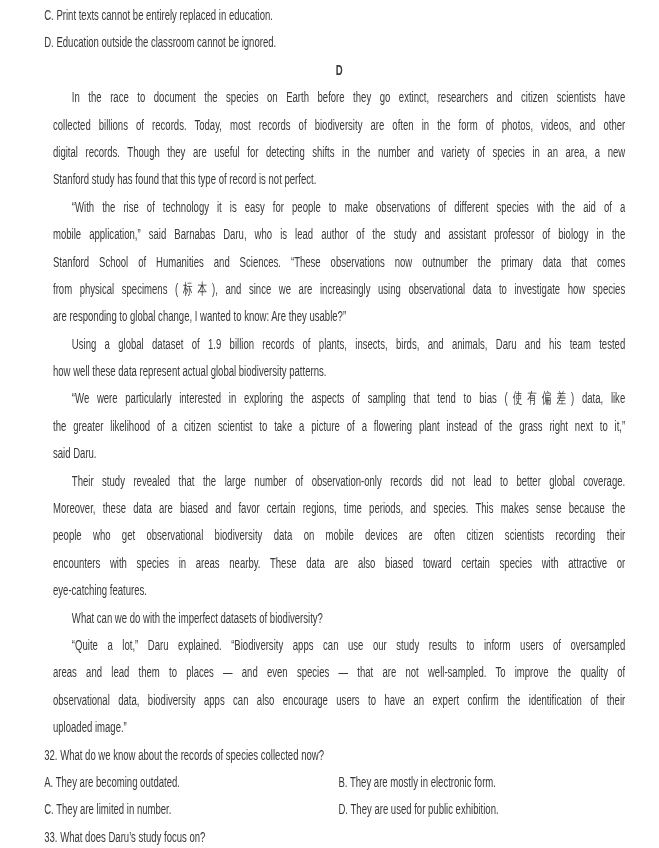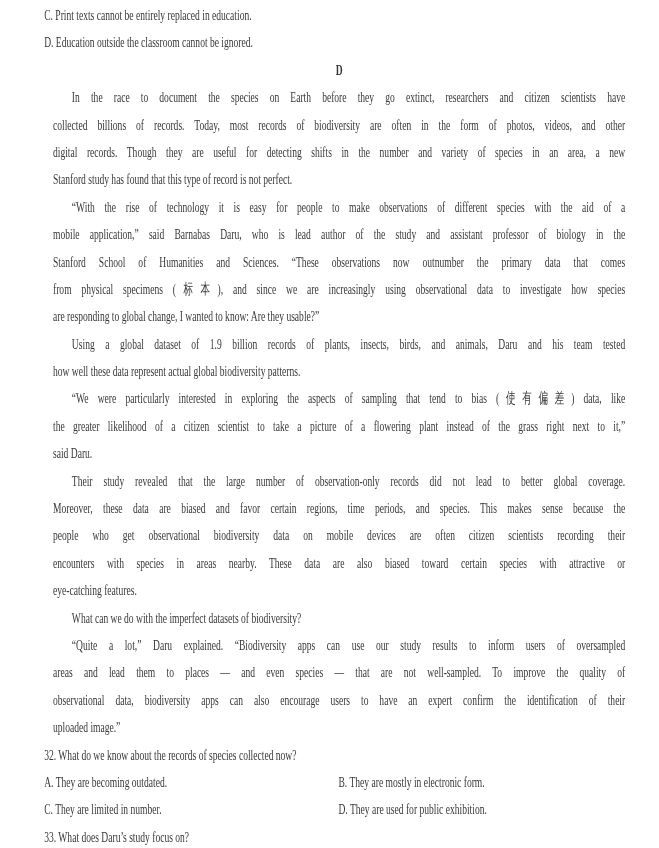--- a/index.html
+++ b/index.html
@@ -6,21 +6,21 @@
     margin: 0;
     padding: 0;
     background: #ffffff;
   }
   .page {
     position: relative;
     width: 655px;
     height: 848px;
     background: #ffffff;
     overflow: hidden;
-    font-family: Liberation Serif, serif;
+    font-family: Liberation Sans, sans-serif;
     color: #383838;
   }
   
   .content {
     position: absolute;
     left: 53px;
     top: 1px;
     width: 910px;
     font-size: 15.2px;
     line-height: 27.4px;

